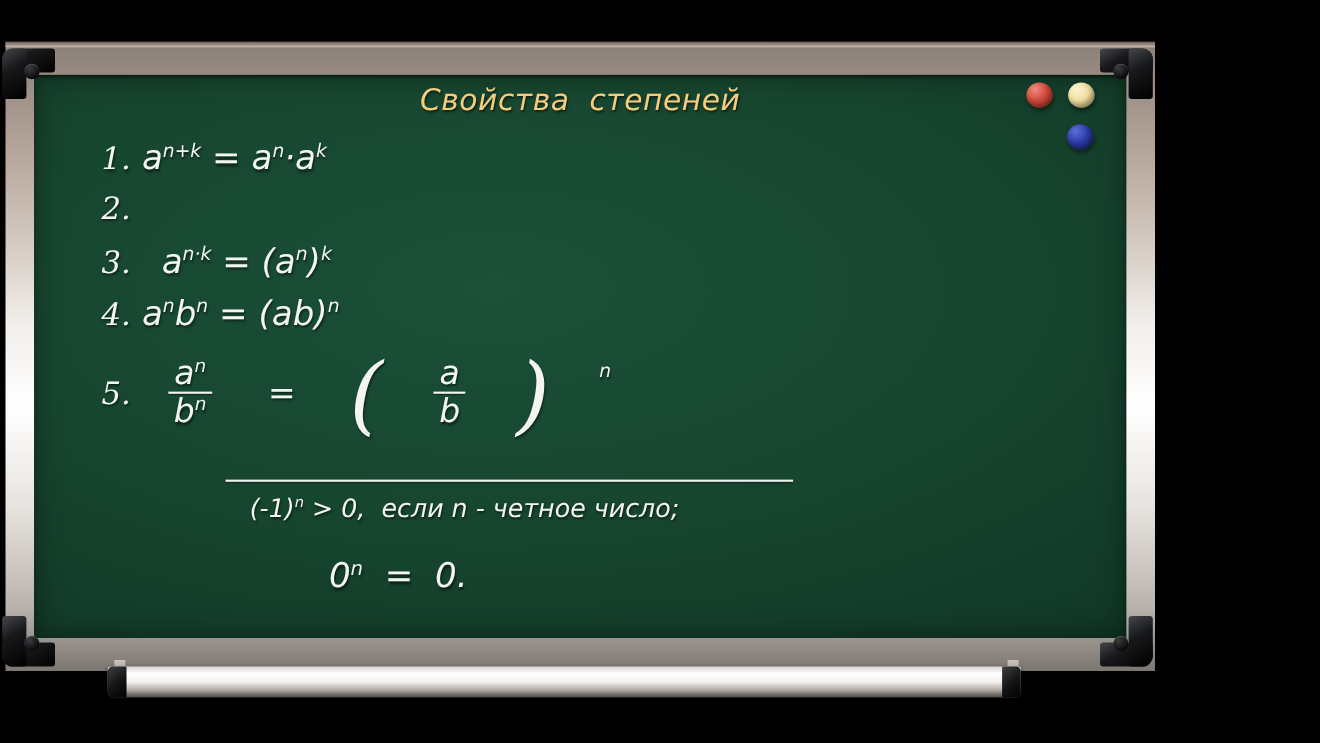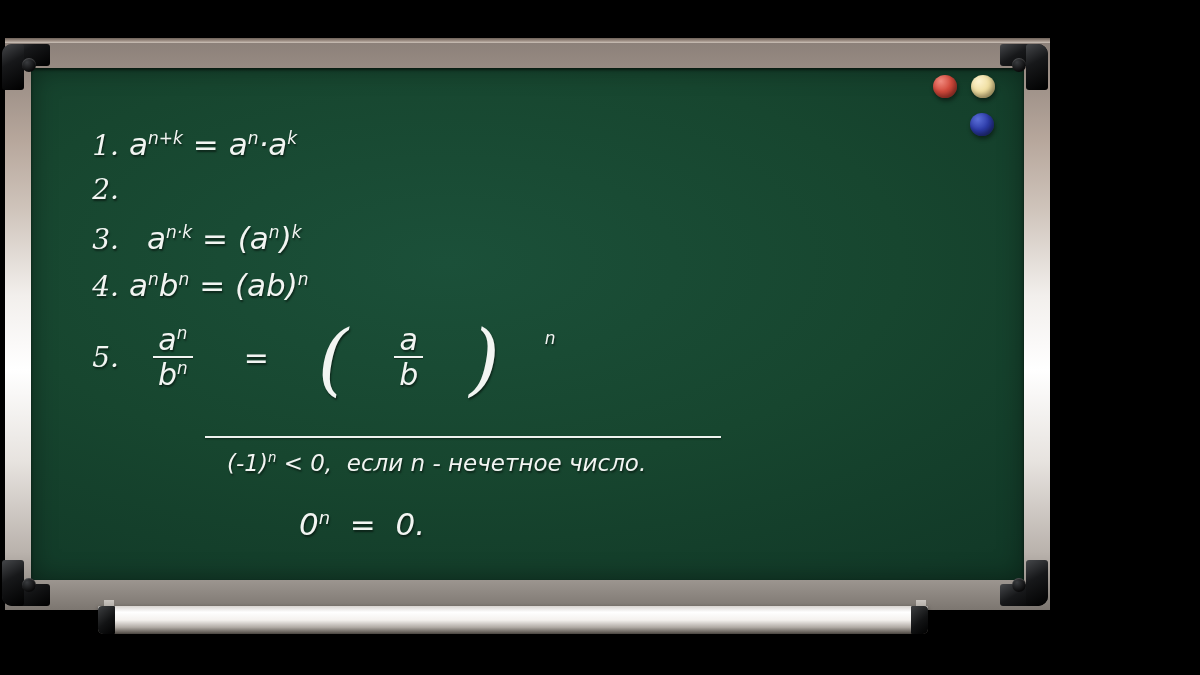--- a/index.html
+++ b/index.html
@@ -307,20 +307,21 @@
 </head>
 <body>
 
 <div id="stage">
 
   <div class="board-frame">
 
     <div class="board-surface">
       <div class="board-content">
 
+        <div class="board-title">Свойства  степеней</div>
 
         <div class="formula-list">
 
           <div class="formula-row">
             <span class="formula-num">1.</span>
             <span class="formula-body"><span>a</span><sup>n+k</sup><span> = </span><span>a</span><sup>n</sup><span>·</span><span>a</span><sup>k</sup></span>
           </div>
 
           <div class="formula-row">
             <span class="formula-num">2.</span>
@@ -354,21 +355,21 @@
               <span class="paren">)</span>
               <span class="paren-sup">n</span>
             </span>
           </div>
 
         </div>
 
         <div class="divider"></div>
 
         <div class="notes">
-          <div class="note-line note-2"><span>(-1)</span><sup>n</sup><span> &lt; 0,  если n - нечетное число.</span></div>
+          <div class="note-line note-1"><span>(-1)</span><sup>n</sup><span> &gt; 0,  если n - четное число;</span></div>
           <div class="note-line note-3"><span>0</span><sup>n</sup><span>  =  0.</span></div>
         </div>
 
       </div>
     </div>
   </div>
 
   <div class="magnet magnet-red"></div>
   <div class="magnet magnet-cream"></div>
   <div class="magnet magnet-blue"></div>

